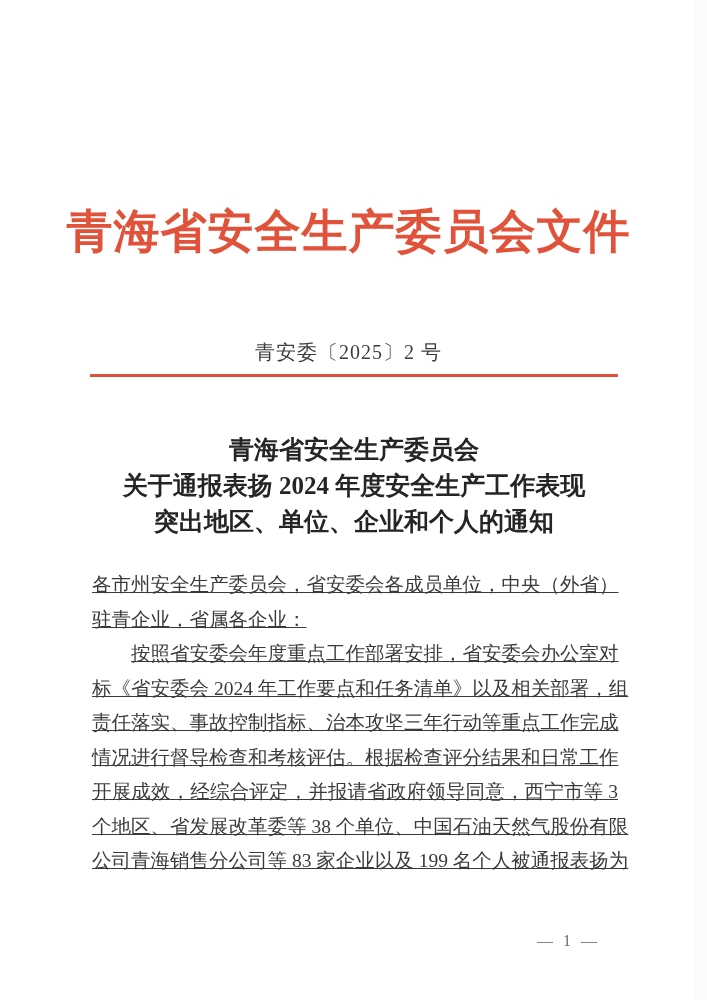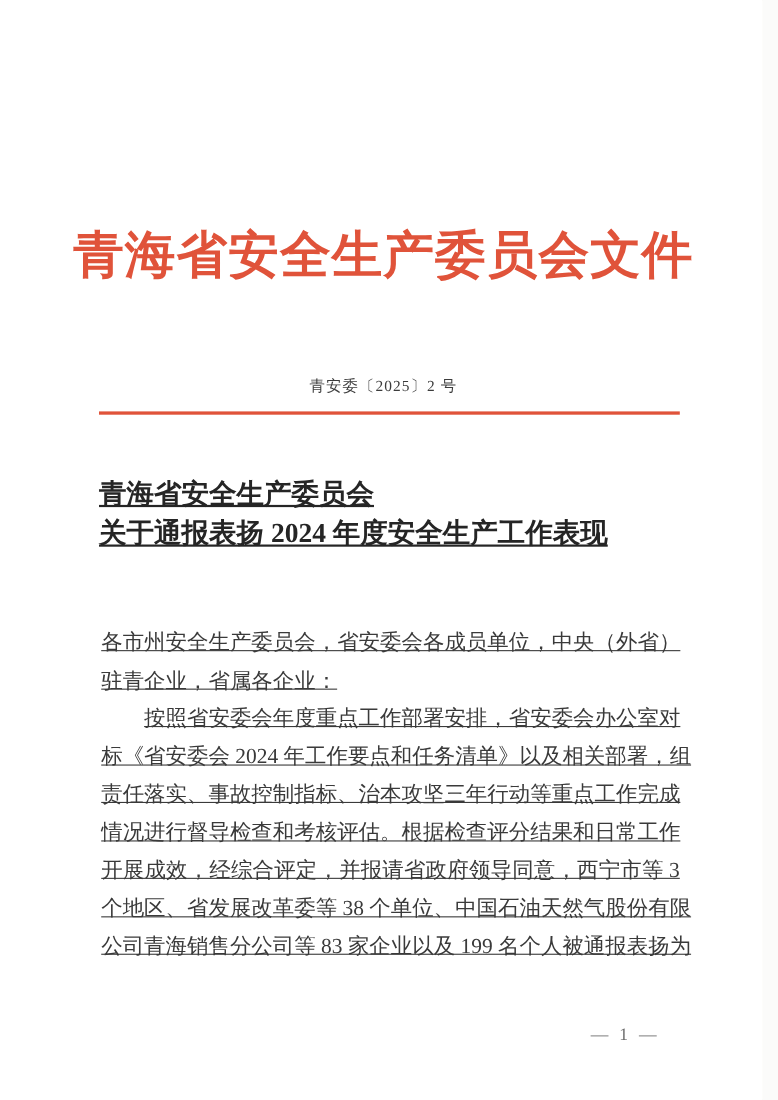--- a/index.html
+++ b/index.html
@@ -39,45 +39,45 @@
     color: var(--accent, #e0533a);
     white-space: nowrap;
   }
   
   .doc-number {
     position: absolute;
     top: 340px;
     left: 0;
     width: 100%;
     text-align: center;
-    font-size: 14px;
+    font-size: 20px;
     line-height: 24px;
     color: #3c3c3c;
     letter-spacing: 1px;
   }
   
   .red-rule {
     position: absolute;
     top: 374px;
     left: 90px;
     width: 528px;
     height: 3px;
     background: var(--accent, #e0533a);
   }
   
   .doc-title {
     position: absolute;
     top: 432px;
     left: 90px;
     width: 528px;
+    text-align: center;
     font-weight: 700;
     font-size: 25px;
     line-height: 36px;
     color: #252525;
-    text-decoration: underline;
   }
   
   .body-text {
     position: absolute;
     top: 568px;
     left: 92px;
     width: 526px;
     font-size: 19.5px;
     line-height: 34.5px;
     color: #3a3a3a;
@@ -115,20 +115,21 @@
 
     <div class="letterhead">青海省安全生产委员会文件</div>
 
     <div class="doc-number">青安委〔2025〕2 号</div>
 
     <div class="red-rule"></div>
 
     <div class="doc-title">
       <div>青海省安全生产委员会</div>
       <div>关于通报表扬 2024 年度安全生产工作表现</div>
+      <div>突出地区、单位、企业和个人的通知</div>
     </div>
 
     <div class="body-text">
       <div class="line">各市州安全生产委员会，省安委会各成员单位，中央（外省）</div>
       <div class="line short">驻青企业，省属各企业：</div>
       <div class="line indent">按照省安委会年度重点工作部署安排，省安委会办公室对</div>
       <div class="line">标《省安委会 2024 年工作要点和任务清单》以及相关部署，组</div>
       <div class="line">责任落实、事故控制指标、治本攻坚三年行动等重点工作完成</div>
       <div class="line">情况进行督导检查和考核评估。根据检查评分结果和日常工作</div>
       <div class="line">开展成效，经综合评定，并报请省政府领导同意，西宁市等 3</div>

